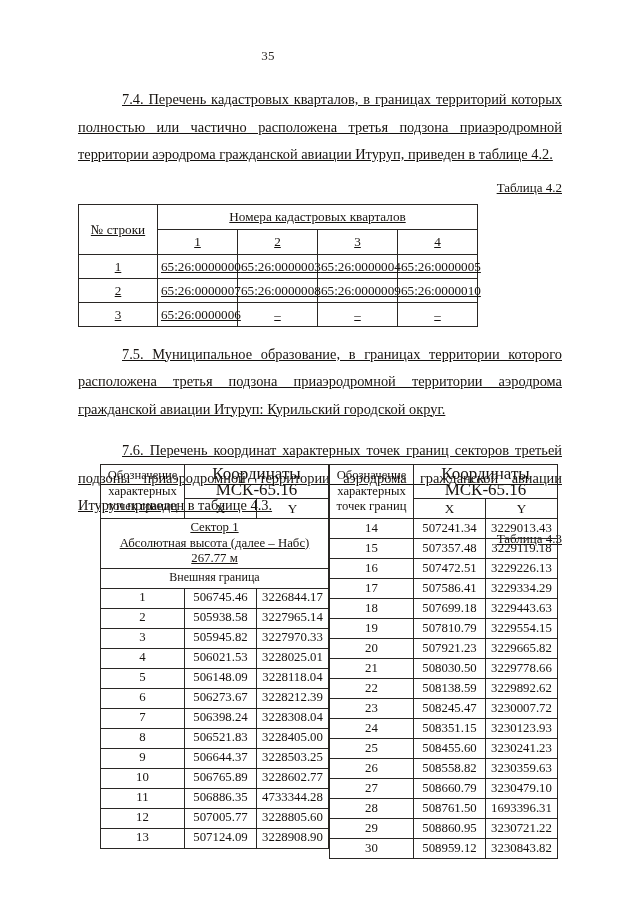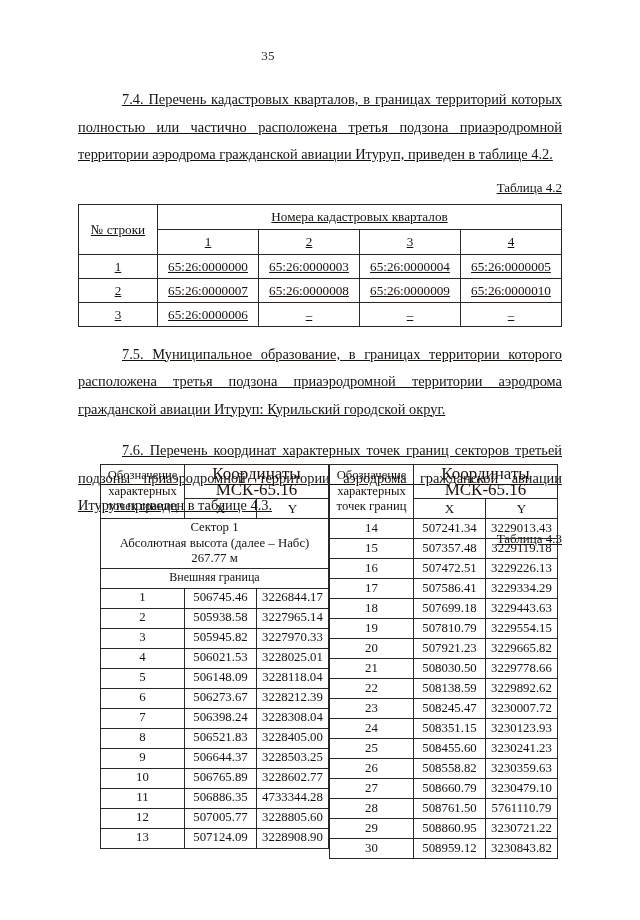--- a/index.html
+++ b/index.html
@@ -65,21 +65,21 @@
     color: #17130f;
   }
   table.doc-table td, table.doc-table th {
     border: 1px solid #2a2724;
     padding: 2px 3px;
     text-align: center;
     font-weight: normal;
     line-height: 17px;
   }
   #table-42 {
-    width: 484px;
+    width: 400px;
     table-layout: fixed;
   }
   #table-42 .col-num { width: 72px; }
   #table-42 td { height: 19px; }
   #table-42 .hdr { height: 20px; }
 
   
   .coords-wrap {
     position: absolute;
     left: 97px;
@@ -118,20 +118,21 @@
     padding: 2px 2px;
   }
   td.hdr-axis {
     font-size: 13.2px;
     height: 30px;
   }
   td.sector-cell {
     font-size: 12.8px;
     line-height: 16px;
     padding: 3px 4px 4px 4px;
+    text-decoration: underline;
   }
   td.border-cell {
     font-size: 12px;
     padding: 2px;
     font-family: Liberation Serif, serif;
   }
   .dash { font-size: 13px; }
 </style>
 </head>
 <body>
@@ -366,21 +367,21 @@
           <td>3230359.63</td>
         </tr>
         <tr>
           <td>27</td>
           <td>508660.79</td>
           <td>3230479.10</td>
         </tr>
         <tr>
           <td>28</td>
           <td>508761.50</td>
-          <td>5761110.79</td>
+          <td>1693396.31</td>
         </tr>
         <tr>
           <td>29</td>
           <td>508860.95</td>
           <td>3230721.22</td>
         </tr>
         <tr>
           <td>30</td>
           <td>508959.12</td>
           <td>3230843.82</td>

